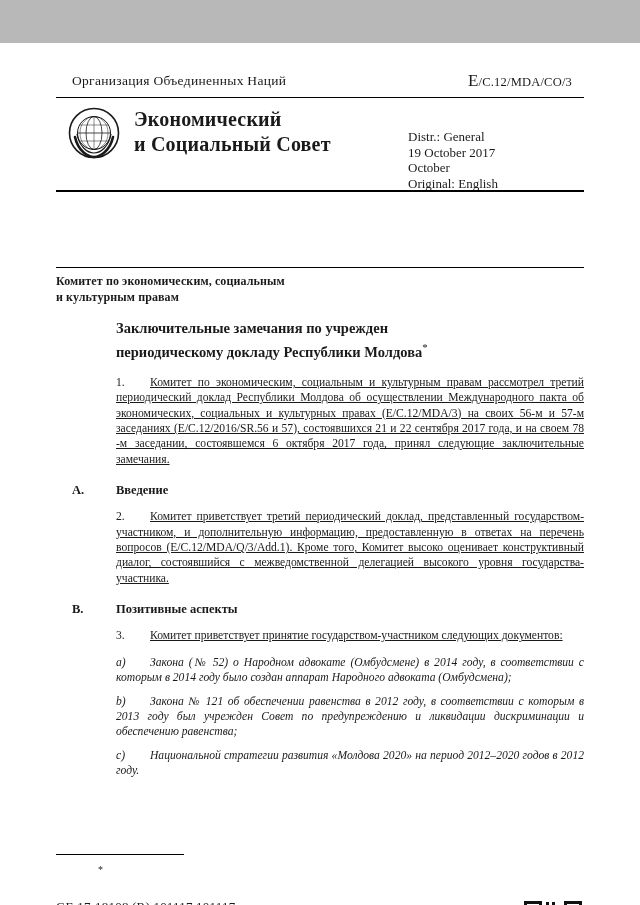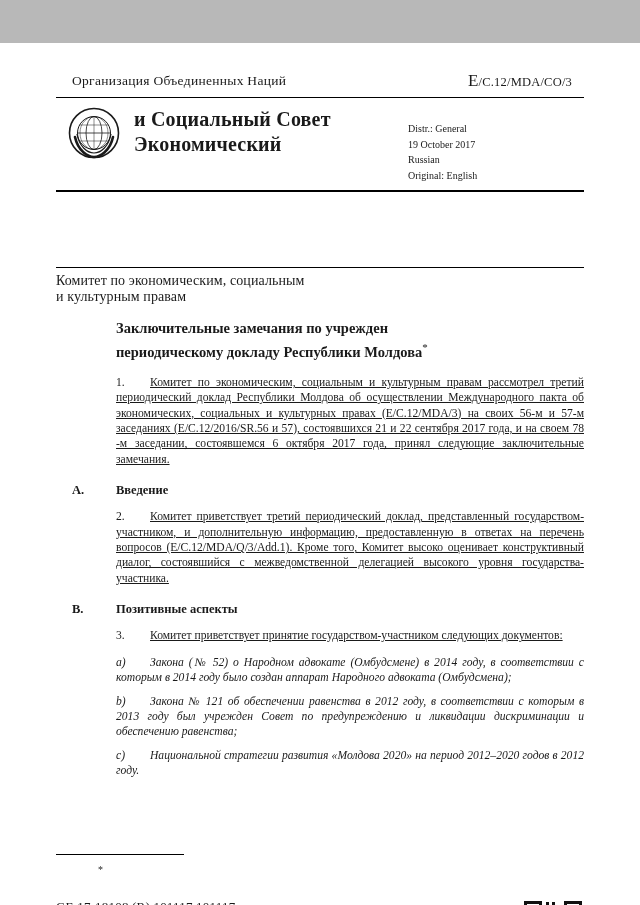--- a/index.html
+++ b/index.html
@@ -80,42 +80,42 @@
     left: 78px;
     top: 6px;
     font-size: 20px;
     line-height: 25px;
     font-weight: bold;
     letter-spacing: 0.2px;
   }
   .distr-block {
     position: absolute;
     left: 352px;
-    top: 20px;
-    font-size: 10px;
+    top: 28px;
+    font-size: 13px;
     line-height: 15.5px;
     font-family: Liberation Serif, serif;
   }
 
   
   .rule-committee {
     position: absolute;
     left: 0;
     right: 0;
     top: 196px;
     border-top: 1.1px solid #000;
   }
   .committee {
     position: absolute;
     left: 0;
     top: 202px;
     width: 320px;
-    font-size: 14px;
+    font-size: 12px;
     line-height: 16px;
-    font-weight: normal;
+    font-weight: bold;
     letter-spacing: 0.1px;
   }
 
   
   .body {
     position: absolute;
     left: 60px;
     right: 0;
     top: 248px;
     width: 468px;
@@ -266,27 +266,27 @@
           <line x1="9.5" y1="26" x2="42.5" y2="26" stroke="#1a1a1a" stroke-width="0.8"></line>
           <line x1="12" y1="18" x2="40" y2="18" stroke="#1a1a1a" stroke-width="0.5"></line>
           <line x1="12" y1="34" x2="40" y2="34" stroke="#1a1a1a" stroke-width="0.5"></line>
           <path d="M26 9.5 L26 42.5" stroke="#1a1a1a" stroke-width="0.5"></path>
           <path d="M7 30 C 10 44, 20 50, 26 50 C 32 50, 42 44, 45 30" fill="none" stroke="#1a1a1a" stroke-width="2.6" stroke-linecap="round"></path>
           <path d="M9 27 C 11 39, 19 46, 26 46" fill="none" stroke="#1a1a1a" stroke-width="1.2"></path>
           <path d="M43 27 C 41 39, 33 46, 26 46" fill="none" stroke="#1a1a1a" stroke-width="1.2"></path>
         </svg>
       </div>
       <div class="title-block">
+        <div>Экономический</div>
         <div>и Социальный Совет</div>
-        <div>Экономический</div>
       </div>
       <div class="distr-block">
         <div>Distr.: General</div>
         <div>19 October 2017</div>
-        <div>Russian</div>
+        <div>October</div>
         <div>Original: English</div>
       </div>
     </div>
     <div class="rule-thick"></div>
 
     <div class="rule-committee"></div>
     <div class="committee">
       <div>Комитет по экономическим, социальным</div>
       <div>и культурным правам</div>
     </div>

